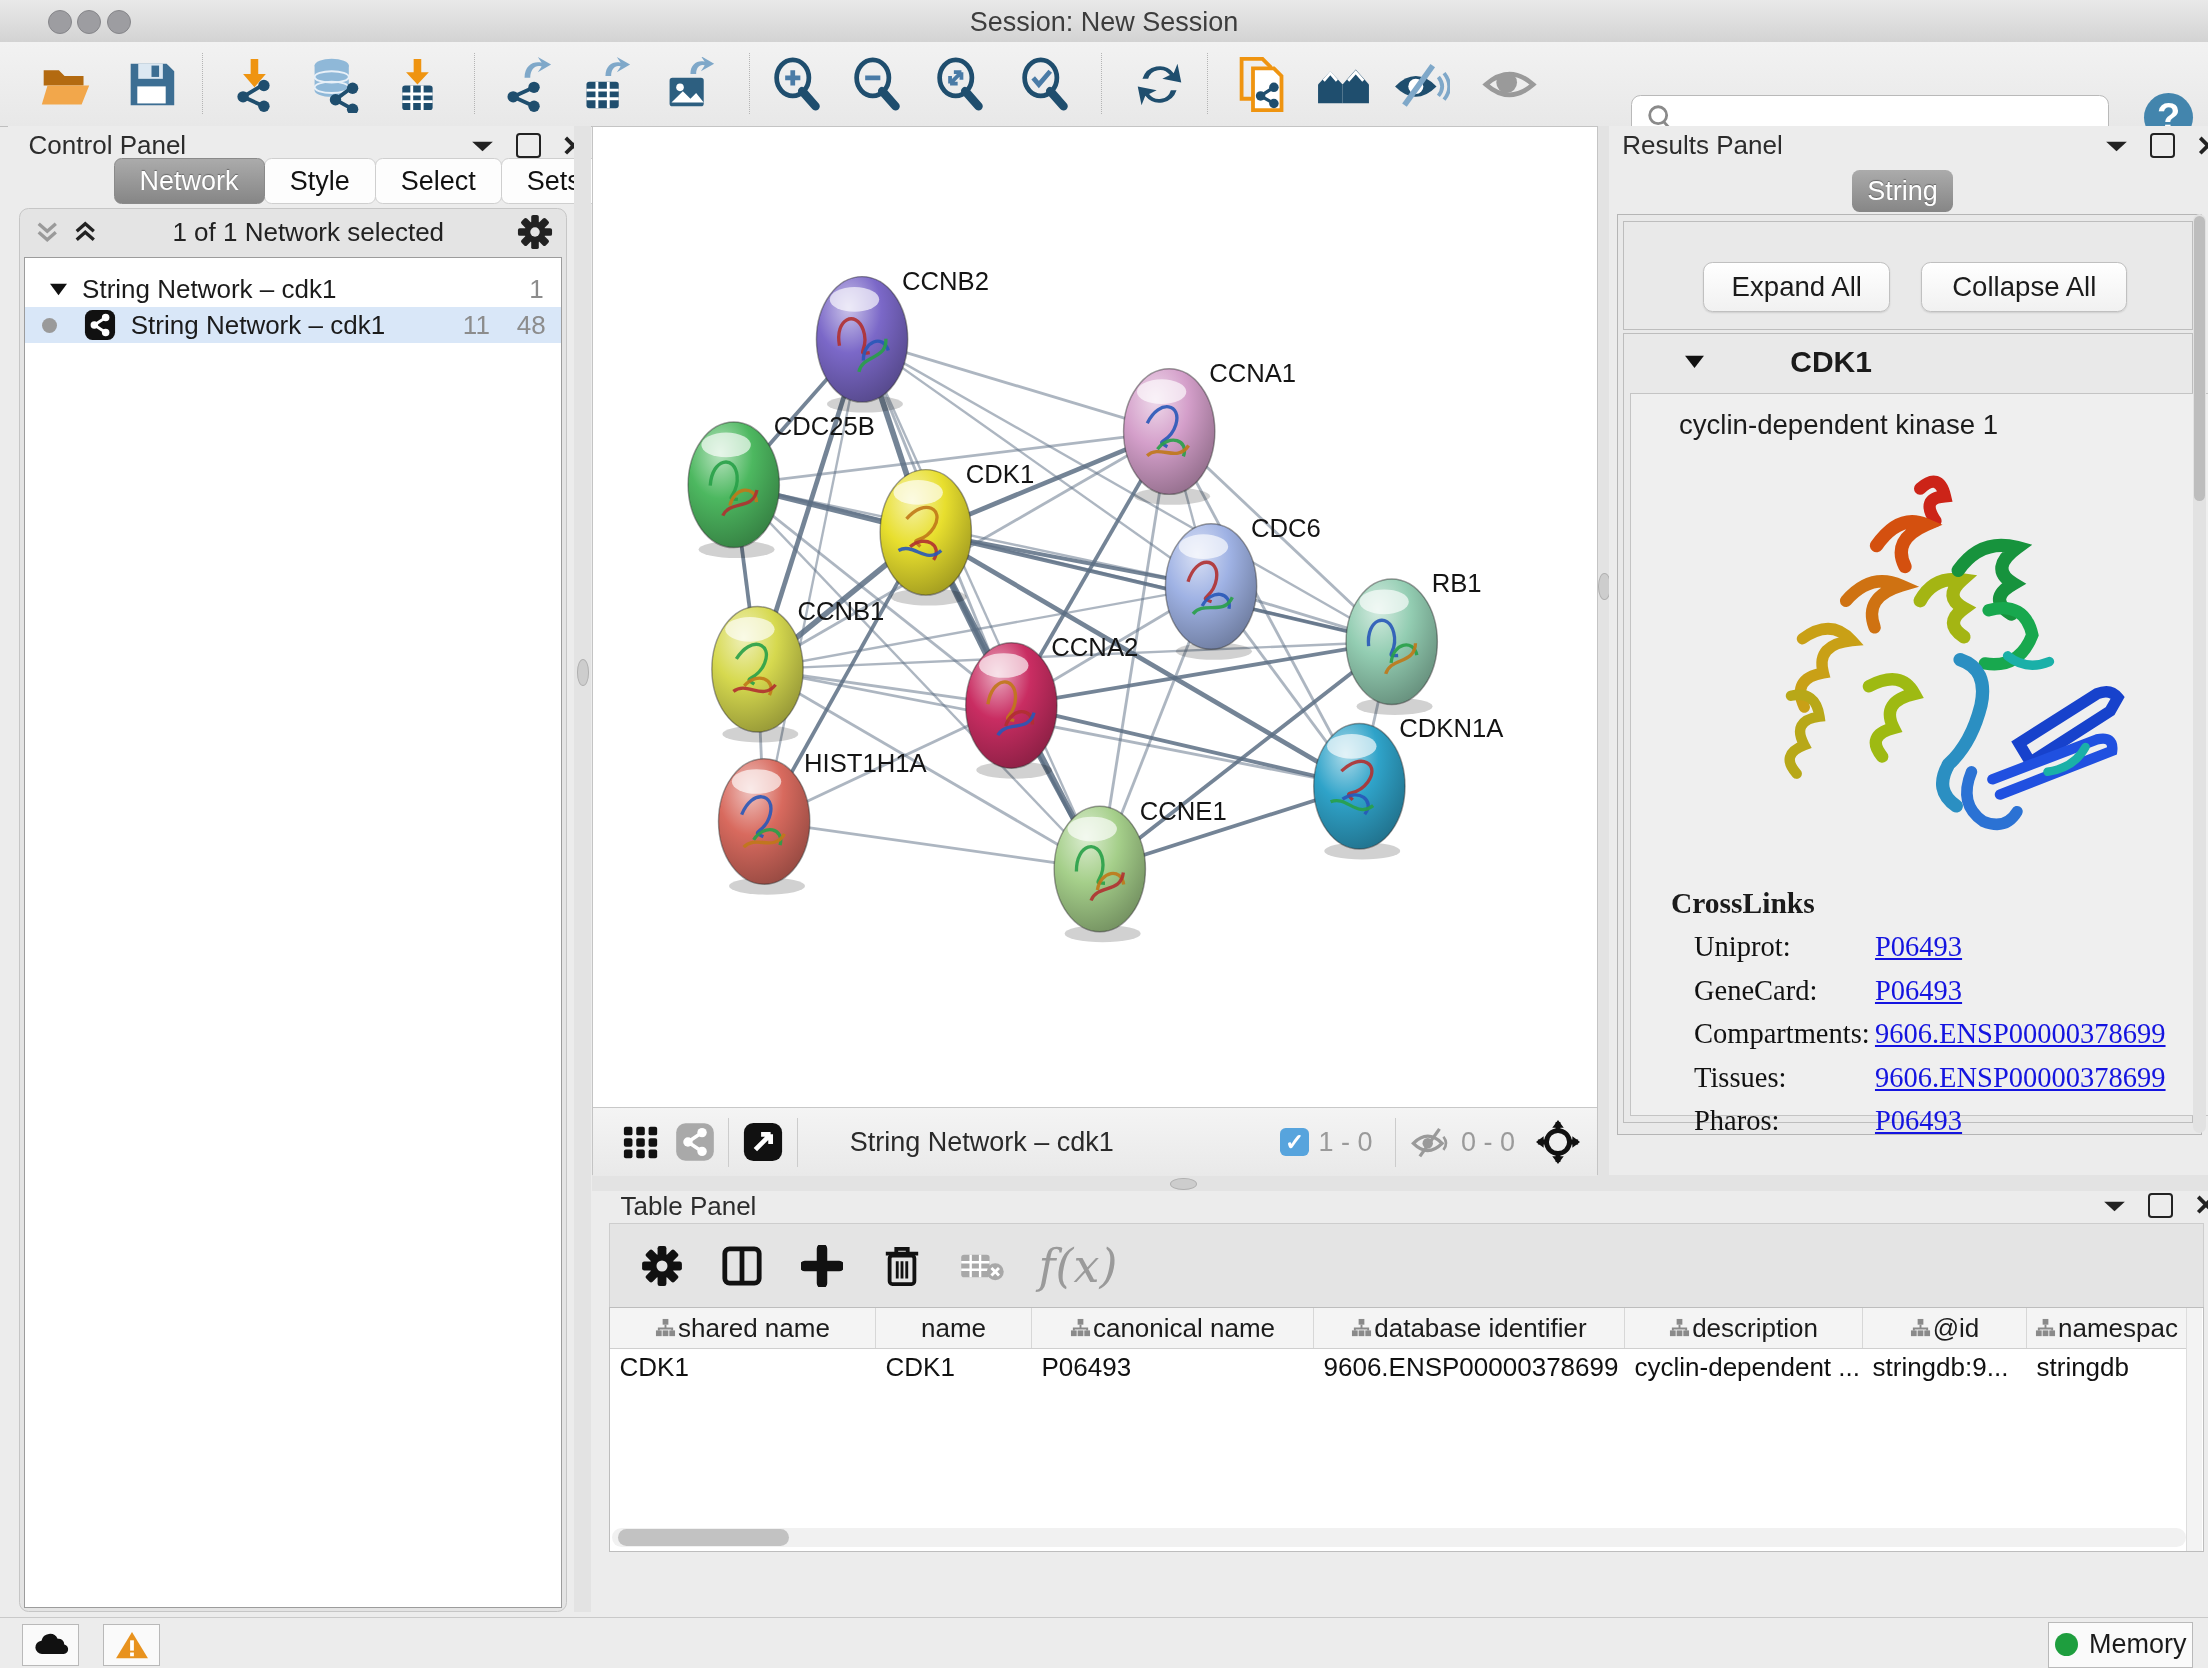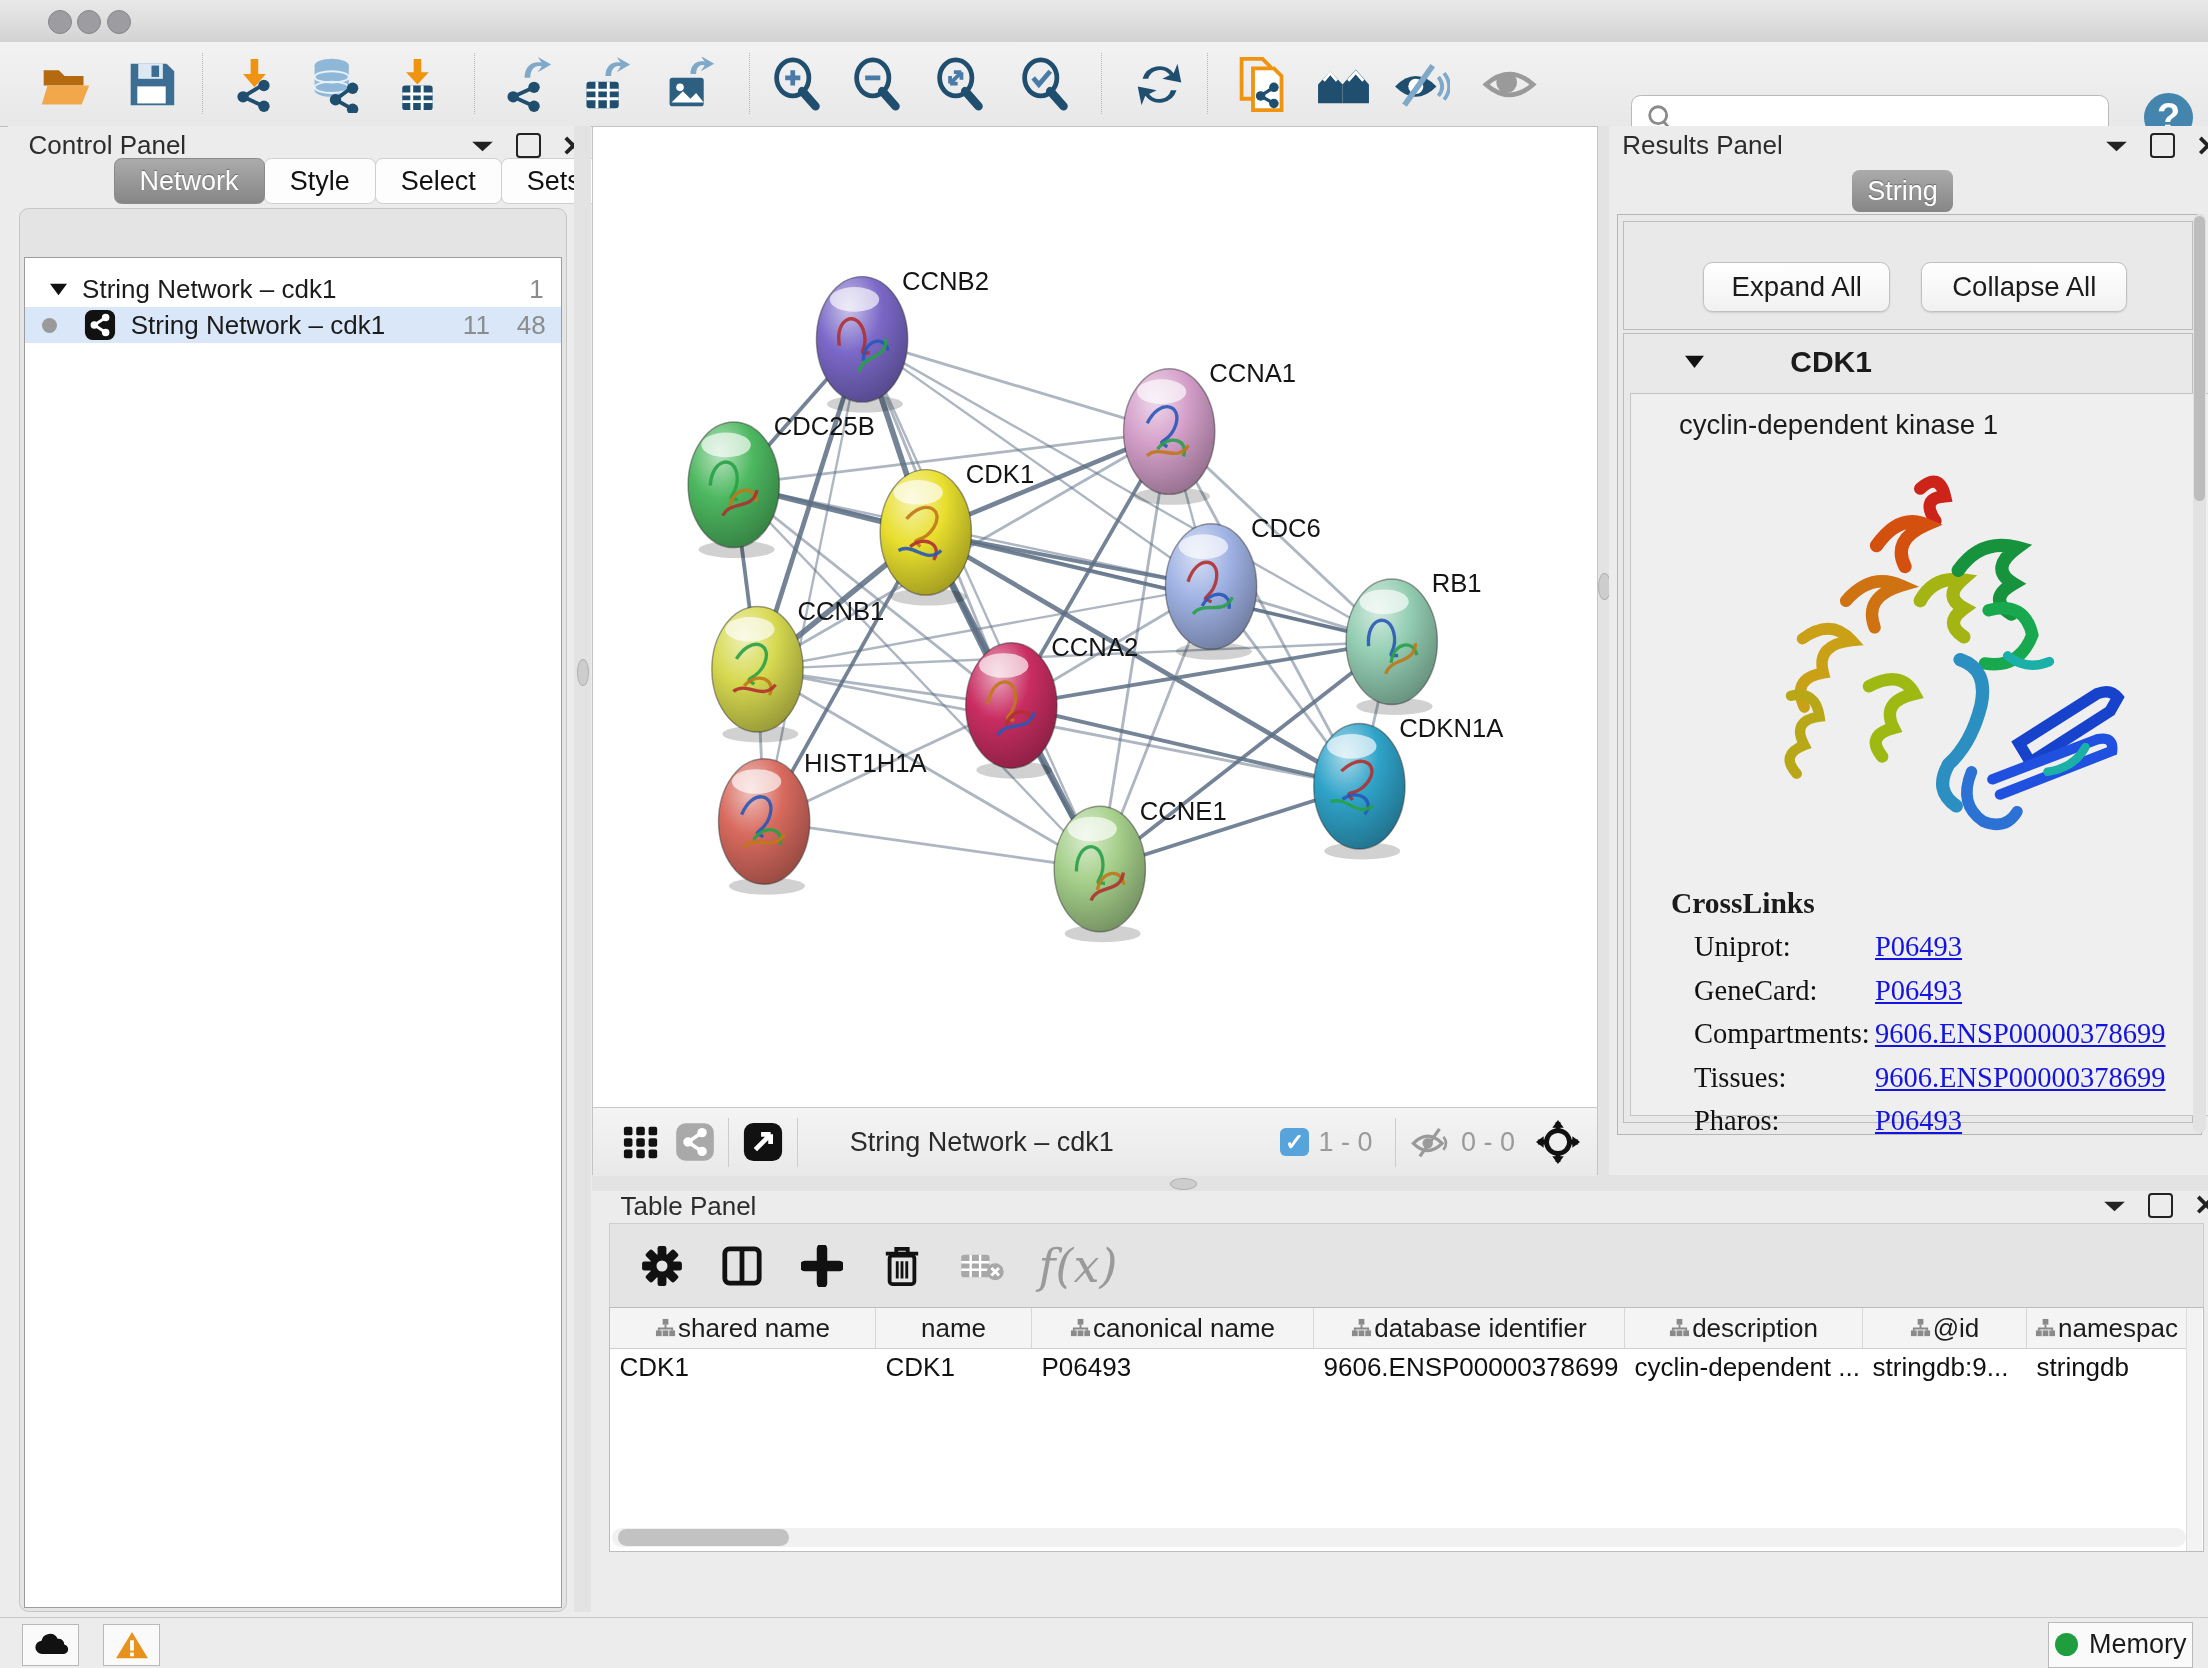--- a/index.html
+++ b/index.html
@@ -124,20 +124,21 @@
   svg{display:block;}
   .netlabel{font-family:"Liberation Sans",sans-serif;font-size:27px;fill:#141414;}
 </style>
 </head>
 <body>
 
 <div id="titlebar">
   <span class="traffic" style="left:48px"></span>
   <span class="traffic" style="left:77px"></span>
   <span class="traffic" style="left:107px"></span>
+  <div class="title">Session: New Session</div>
 </div>
 
 <div id="toolbar">
   <div class="tbtn" style="left:36px">
     <svg width="55" height="55" viewBox="0 0 58 58">
       <path d="M6 14 h16 l6 6 h20 v10 H6z" fill="#b36a10"></path>
       <path d="M10 30 h44 l-8 20 H4z" fill="#f2a74b"></path>
     </svg>
   </div>
   <div class="tbtn" style="left:122px">
@@ -299,20 +300,39 @@
     <span class="wi square"></span>
     <span class="wi" style="font-weight:bold;font-size:28.5px">✕</span>
   </div>
   <div class="tabrow" style="left:59px;top:32px">
       <div class="tab active">Network</div>
       <div class="tab">Style</div>
       <div class="tab">Select</div>
       <div class="tab">Sets</div>
     </div>
   <div id="cp-inner">
+    <div id="cp-countrow">
+      <svg width="28.5" height="28.5" style="margin-left:13.3px" viewBox="0 0 30 30">
+        <path d="M6 6 l9 8 9-8 M6 15 l9 8 9-8" stroke="#9a9a9a" stroke-width="3.5" fill="none"></path>
+      </svg>
+      <svg width="28.5" height="28.5" style="margin-left:9.5px" viewBox="0 0 30 30">
+        <path d="M6 14 l9-8 9 8 M6 23 l9-8 9 8" stroke="#222" stroke-width="3.5" fill="none"></path>
+      </svg>
+      <div id="cp-count">1 of 1 Network selected</div>
+      <svg width="36" height="36" viewBox="0 0 38 38" style="margin-right:13.3px">
+        <g fill="#222">
+          <rect x="15" y="1" width="8" height="36" rx="2"></rect>
+          <rect x="1" y="15" width="36" height="8" rx="2"></rect>
+          <rect x="15" y="1" width="8" height="36" rx="2" transform="rotate(45 19 19)"></rect>
+          <rect x="15" y="1" width="8" height="36" rx="2" transform="rotate(-45 19 19)"></rect>
+          <circle cx="19" cy="19" r="11"></circle>
+        </g>
+        <circle cx="19" cy="19" r="5" fill="#e4e4e4"></circle>
+      </svg>
+    </div>
     <div id="cp-tree">
       <div class="treerow" style="top:13.3px">
         <svg width="21" height="17" style="margin-left:23px" viewBox="0 0 22 18">
           <polygon points="2,3 20,3 11,15" fill="#111"></polygon>
         </svg>
         <span style="margin-left:13.3px">String Network – cdk1</span>
         <span style="flex:1"></span>
         <span class="num" style="margin-right:17px">1</span>
       </div>
       <div class="treerow rowsel" style="top:49px">

